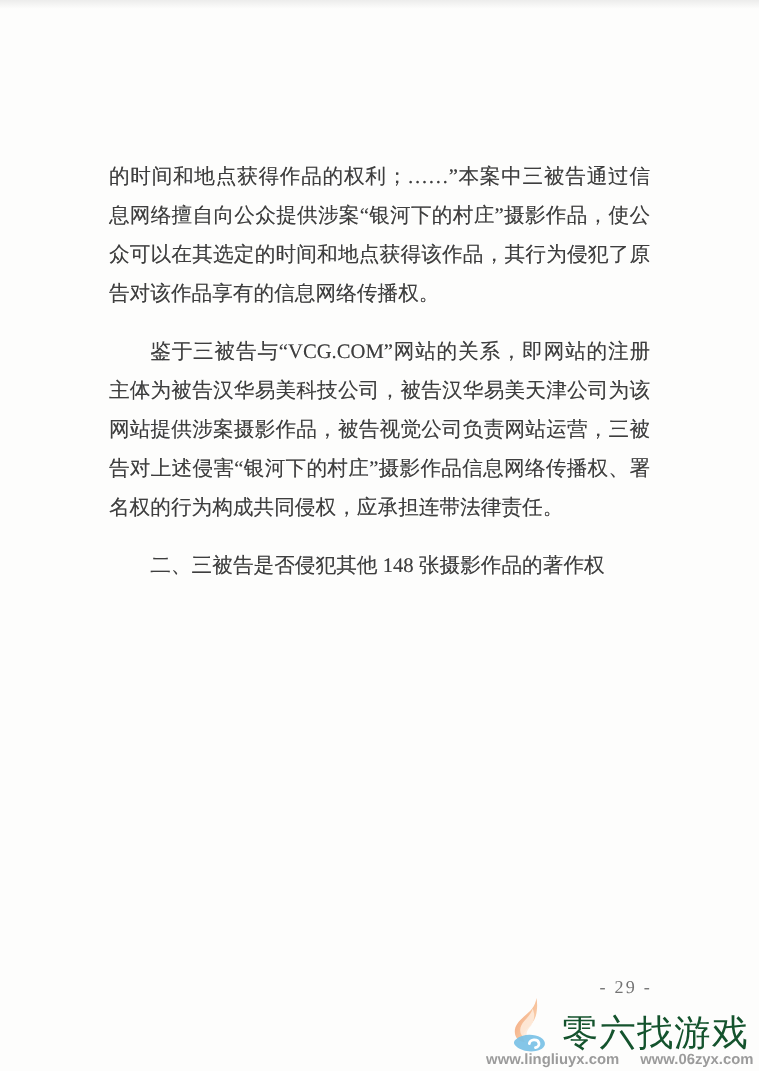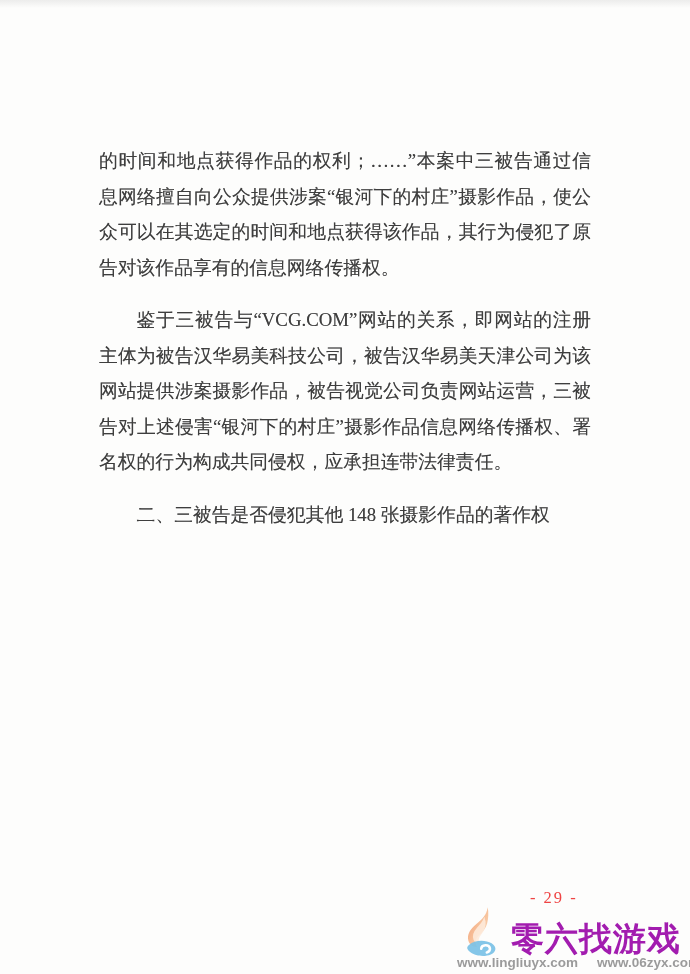--- a/index.html
+++ b/index.html
@@ -31,61 +31,62 @@
     line-height: 35.5px;
     color: #3e3e3e;
     text-align: justify;
     text-justify: inter-ideograph;
     text-shadow: 0 0 0.5px rgba(80,80,80,0.55);
   }
   .body-text p { margin: 17px; text-indent: 2em; }
   .body-text p.p-first { text-indent: 0; }
   .page-number {
     position: absolute;
-    left: 530px;
+    left: 545px;
     top: 888px;
     font-size: 16.5px;
     letter-spacing: 2px;
-    color: #ef4444;
+    color: #737373;
     white-space: nowrap;
   }
   .watermark {
     position: absolute;
     left: 455px;
     top: 902px;
     width: 232px;
     height: 72px;
     font-family: "Liberation Sans", "DejaVu Sans", sans-serif;
   }
   .wm-logo {
     position: absolute;
     left: 3px;
     top: 3px;
   }
   .wm-brand {
     position: absolute;
     left: 56px;
     top: 15px;
     font-size: 33px;
-    font-weight: bold;
+    font-weight: normal;
     letter-spacing: 1px;
-    color: #a21caf;
+    color: #14532d;
     white-space: nowrap;
   }
   .wm-urls {
     position: absolute;
     left: 2px;
     top: 53px;
     width: 228px;
     display: flex;
     gap: 19px;
     font-size: 13.5px;
     font-weight: bold;
     color: #9b9b9b;
     white-space: nowrap;
+    justify-content: flex-end;
   }
 </style>
 </head>
 <body>
 
 <div class="page">
   <div class="scan-edge"></div>
 
   <div class="body-text">
     <p class="p-first">的时间和地点获得作品的权利；……”本案中三被告通过信息网络擅自向公众提供涉案“银河下的村庄”摄影作品，使公众可以在其选定的时间和地点获得该作品，其行为侵犯了原告对该作品享有的信息网络传播权。</p>

